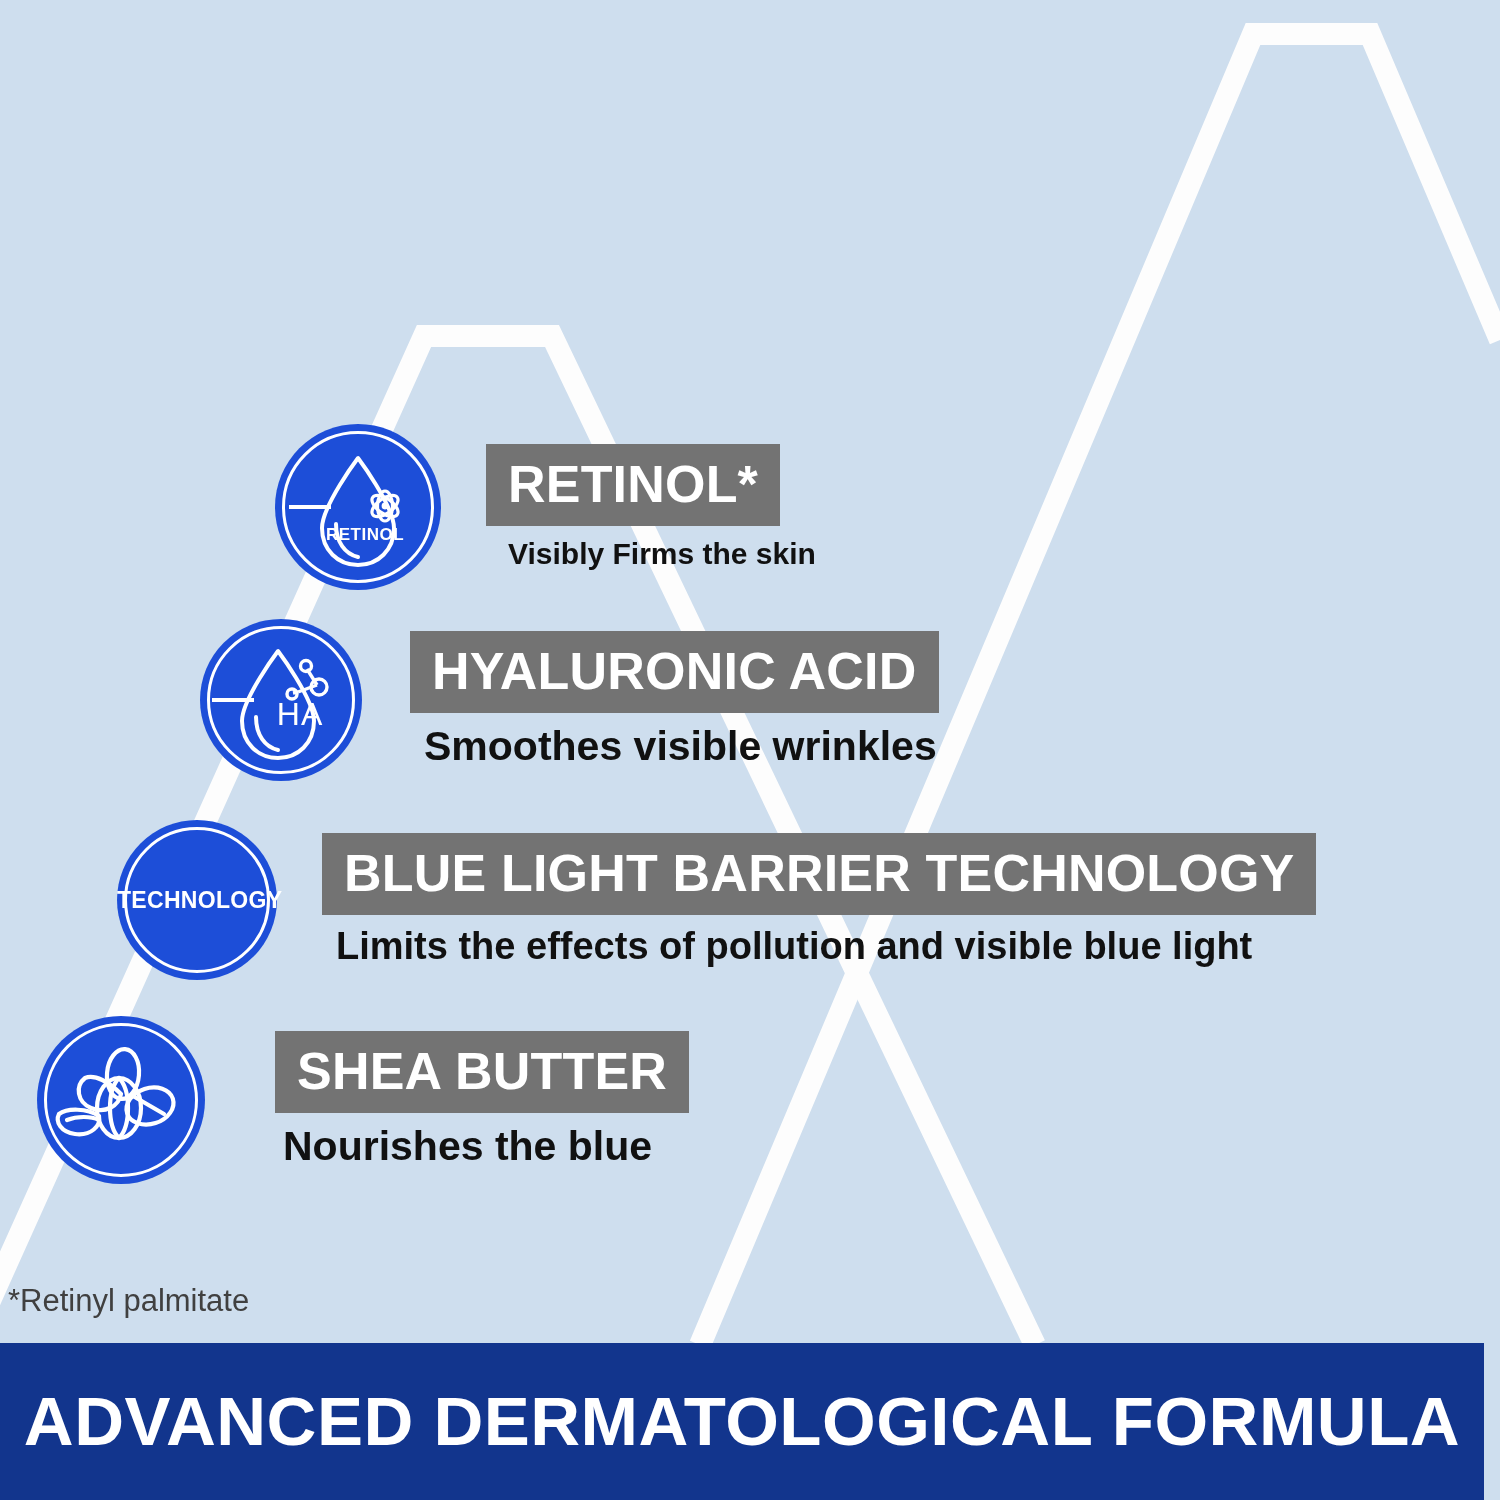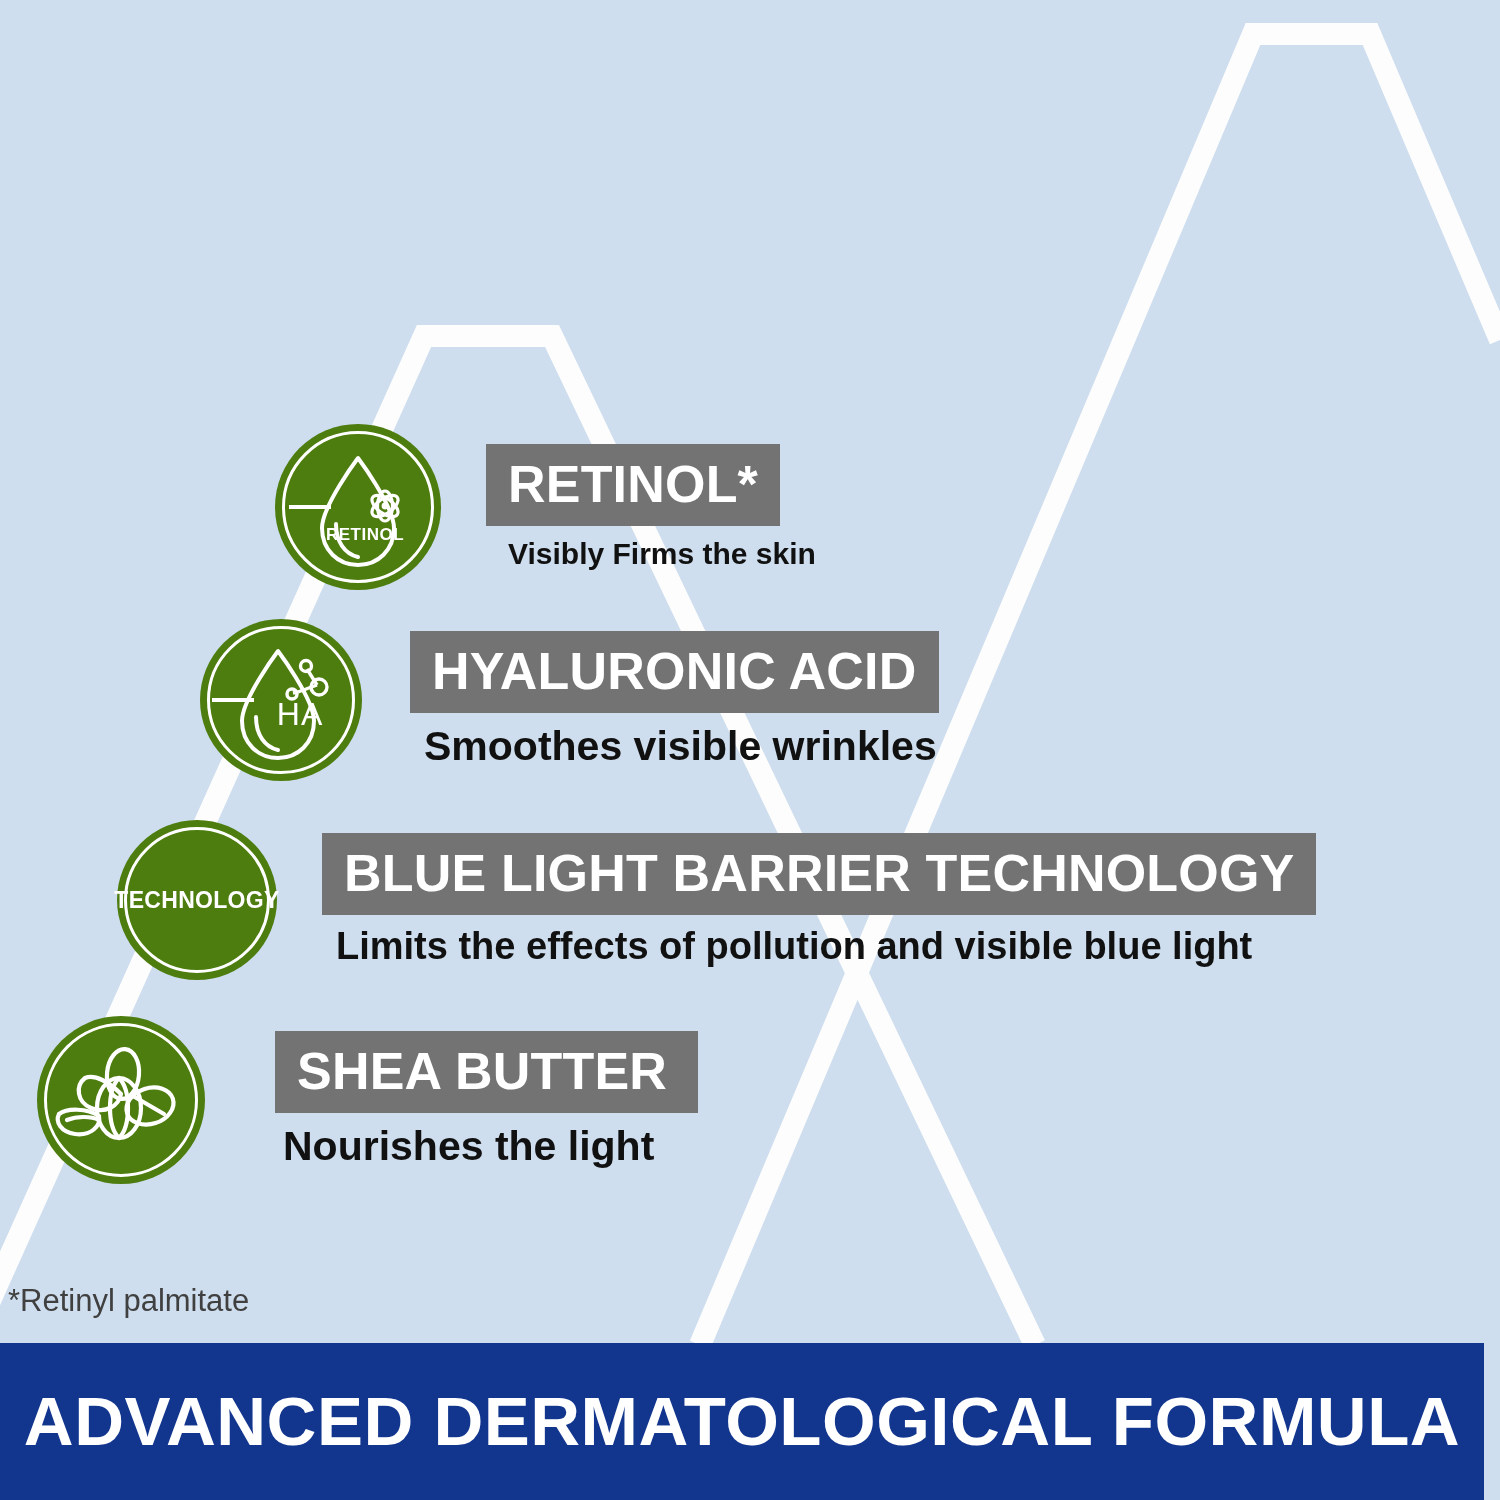--- a/index.html
+++ b/index.html
@@ -31,25 +31,24 @@
   .row {
     position: absolute;
     z-index: 3;
     display: flex;
     align-items: center;
   }
 
   .icon-circle {
     position: relative;
     border-radius: 50%;
-    background: #4d7c0f;
+    background: #1d4ed8;
     flex: 0 0 auto;
     display: flex;
     align-items: center;
-    justify-content: center;
   }
   .icon-circle::after {
     content: "";
     position: absolute;
     border-radius: 50%;
     border: 3px solid #ffffff;
   }
   .icon-circle.ring-inset::after {
     top: 7px; left: 7px; right: 7px; bottom: 7px;
   }
@@ -103,21 +102,21 @@
     color: #ffffff;
     font-size: 23px;
     font-weight: 700;
     letter-spacing: 0.3px;
   }
 
   
   #row-shea { left: 37px; top: 1016px; }
   #row-shea .icon-circle { width: 168px; height: 168px; }
   #row-shea .text-block { margin-left: 70px; }
-  #row-shea .title-bar { font-size: 52px; padding: 14px 31px 16px 22px; }
+  #row-shea .title-bar { font-size: 52px; padding: 14px 22px 16px 22px; }
   #row-shea .subtitle { font-size: 41px; margin-top: 12px; margin-left: 8px; }
 
   
   .footnote {
     position: absolute;
     left: 8px;
     top: 1283px;
     z-index: 3;
     color: #404040;
     font-size: 31px;
@@ -235,21 +234,21 @@
           <path d="M 82 62 C 70 74 70 110 82 122"></path>
           <path d="M 82 62 C 94 74 94 110 82 122"></path>
 
           <path d="M 22 98 C 18 106 24 116 38 118 C 54 120 64 110 62 100 C 50 92 30 92 22 98 Z"></path>
           <path d="M 30 104 C 40 100 54 100 62 104"></path>
         </g>
       </svg>
     </div>
     <div class="text-block">
       <span class="title-bar">SHEA BUTTER</span>
-      <span class="subtitle">Nourishes the light</span>
+      <span class="subtitle">Nourishes the blue</span>
     </div>
   </div>
 
   <div class="footnote">*Retinyl palmitate</div>
 
   <div class="banner">
     <span class="banner-text">ADVANCED DERMATOLOGICAL FORMULA</span>
   </div>
 
 </div>

